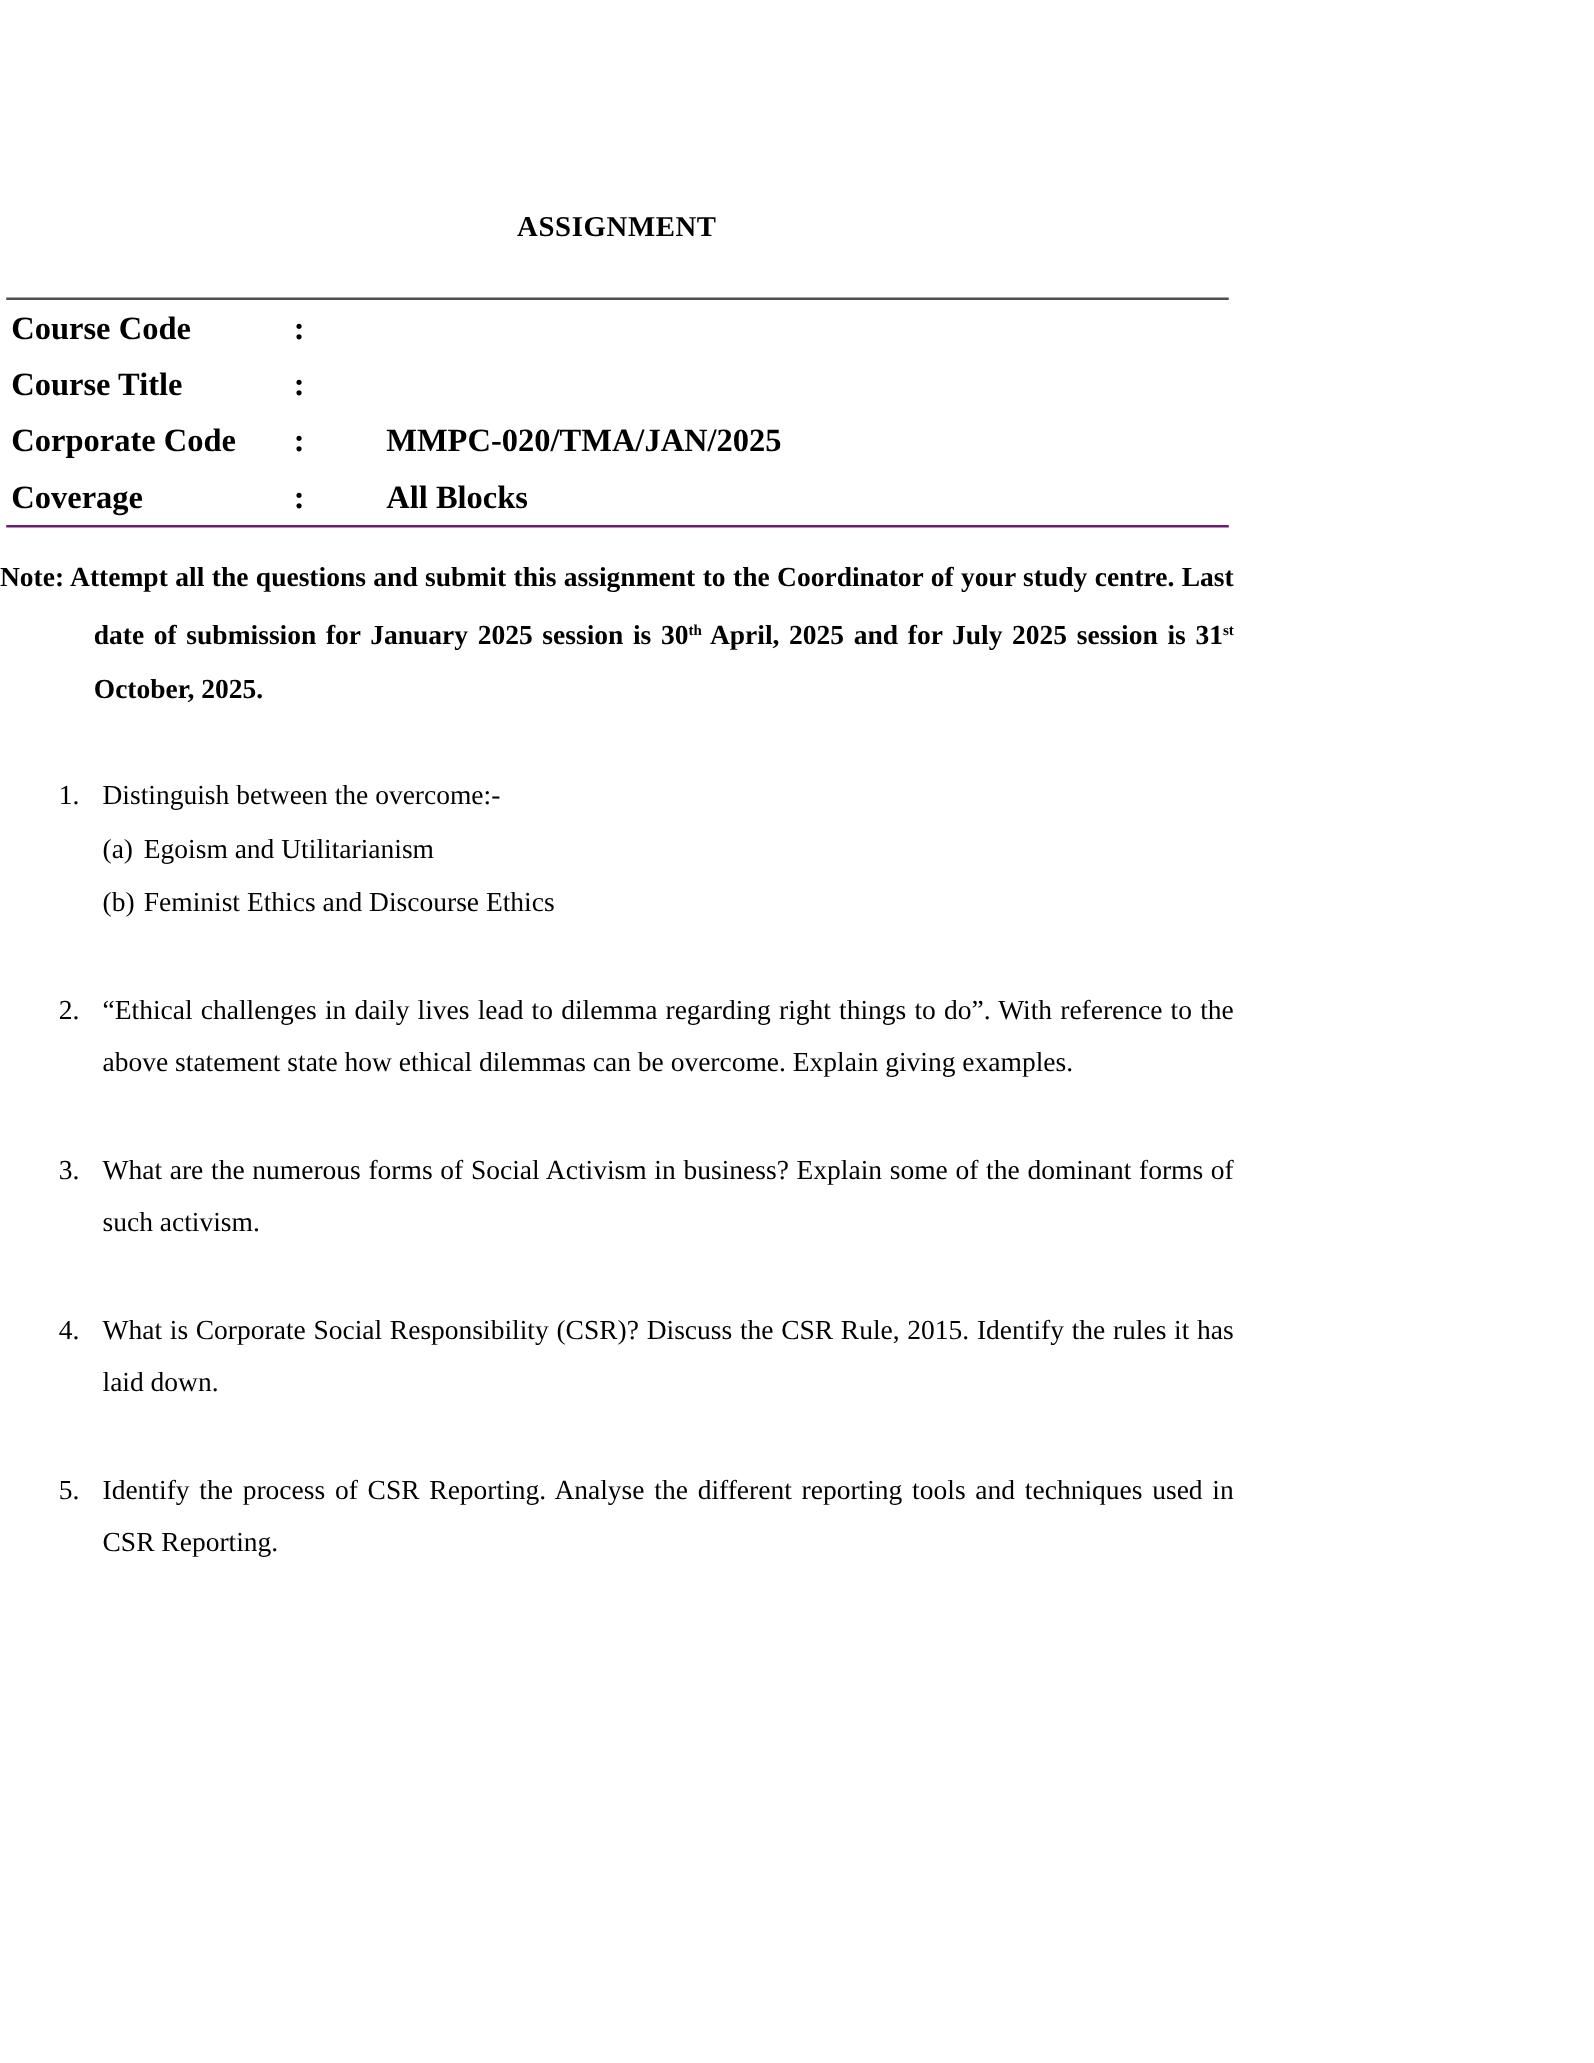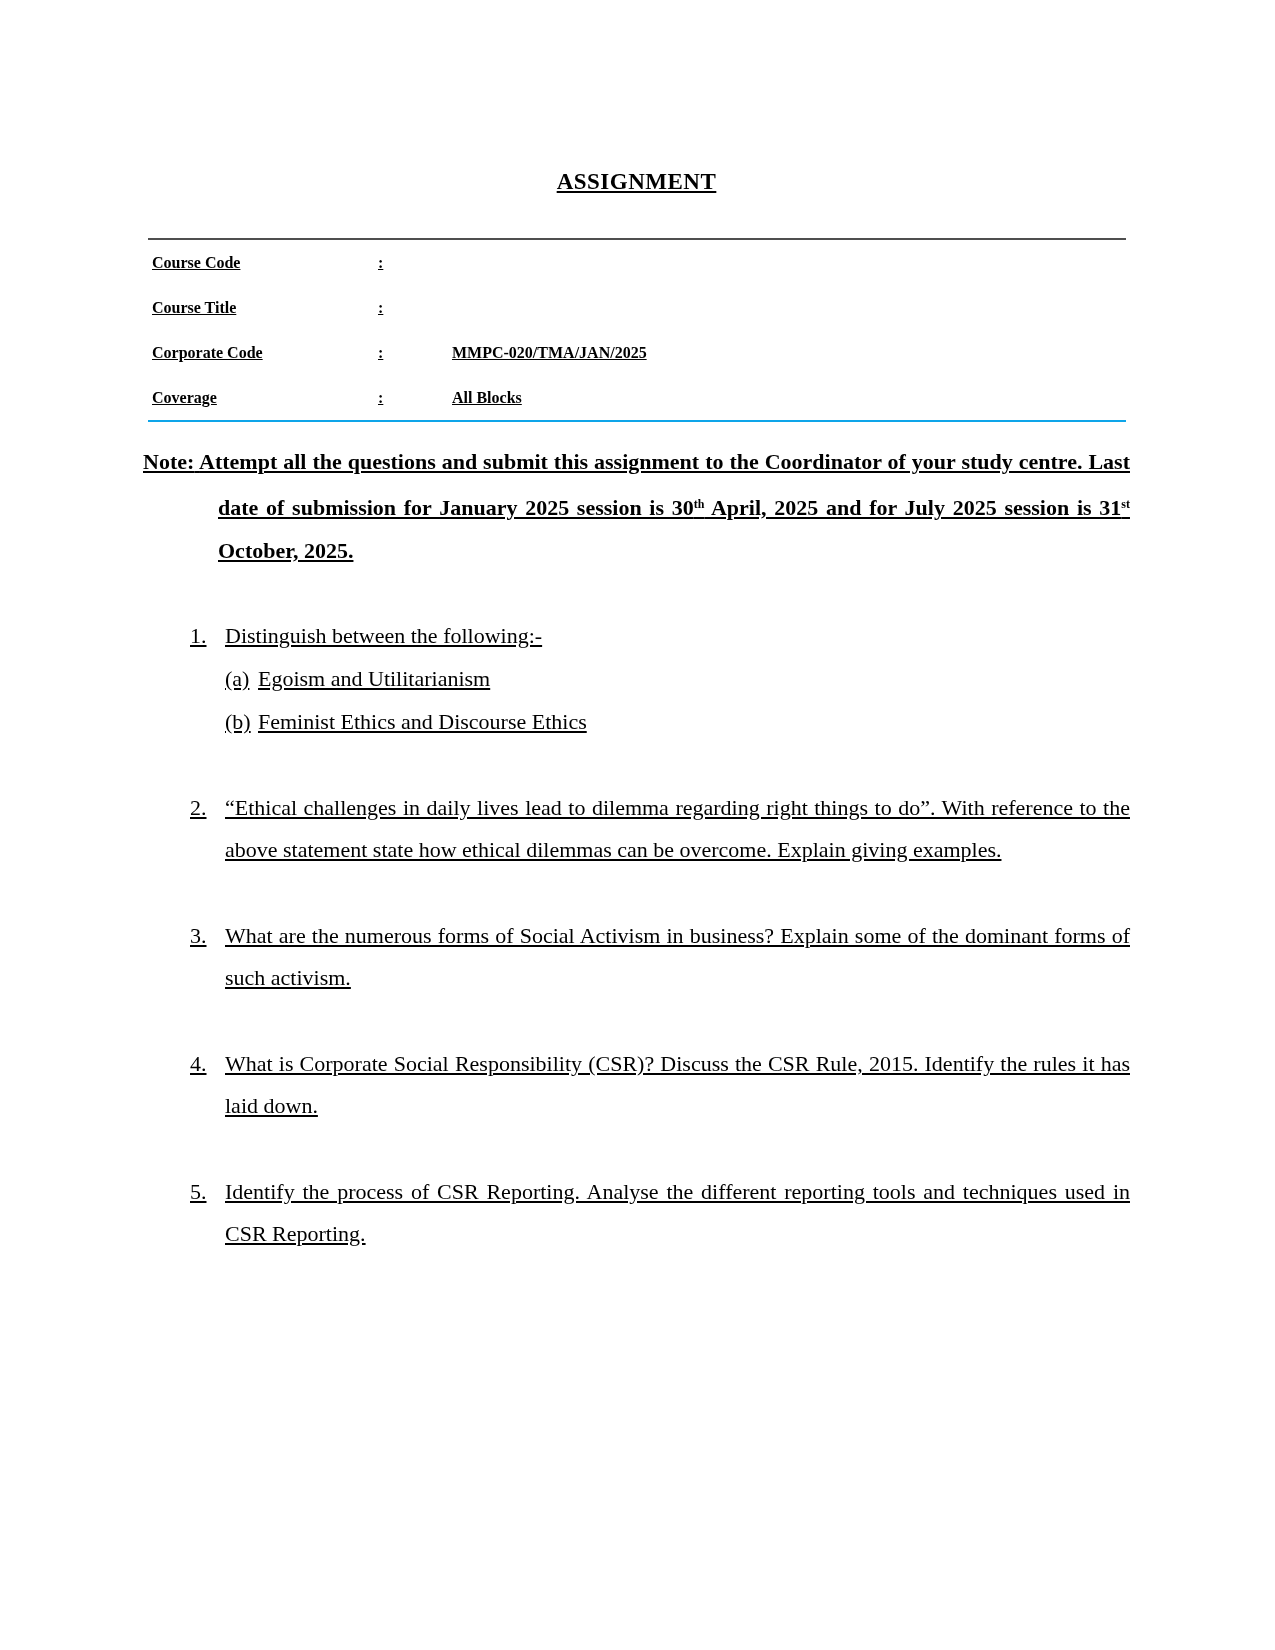--- a/index.html
+++ b/index.html
@@ -13,42 +13,40 @@
     color: #000000;
     font-family: "Liberation Serif", serif;
     overflow: hidden;
   }
   .page {
     position: relative;
     width: 1275px;
     height: 1650px;
   }
   .content {
-    margin-left: 143px;
     width: 987px;
-    text-decoration: underline;
   }
   
   .doc-title {
     padding-top: 168px;
     text-align: center;
     font-size: 23px;
     font-weight: bold;
     line-height: 28px;
     letter-spacing: 0.5px;
   }
   
   .details-table {
     margin-top: 42px;
     margin-left: 5px;
     width: 978px;
     border-top: 2px solid #4f4f4f;
-    border-bottom: 2px solid #0ea5e9;
+    border-bottom: 2px solid #701a75;
     font-weight: bold;
-    font-size: 16px;
+    font-size: 26px;
   }
   .details-row {
     display: grid;
     grid-template-columns: 230px 74px 1fr;
     height: 45px;
     align-items: center;
   }
   .details-row .cell-label { padding-left: 4px; }
   
   .note {
@@ -124,21 +122,21 @@
       </div>
     </div>
 
     <p class="note"><span>Note:</span> <span>Attempt all the questions and submit this assignment to the Coordinator of your study centre. Last date of submission for January 2025 session is 30</span><span class="sup">th</span><span> April, 2025 and for July 2025 session is 31</span><span class="sup">st</span><span> October, 2025.</span></p>
 
     <div class="questions">
 
       <div class="question">
         <span class="q-num">1.</span>
         <div class="q-body">
-          <div>Distinguish between the following:-</div>
+          <div>Distinguish between the overcome:-</div>
           <div class="sub-item">
             <span class="sub-marker">(a)</span>
             <span class="sub-text">Egoism and Utilitarianism</span>
           </div>
           <div class="sub-item">
             <span class="sub-marker">(b)</span>
             <span class="sub-text">Feminist Ethics and Discourse Ethics</span>
           </div>
         </div>
       </div>

